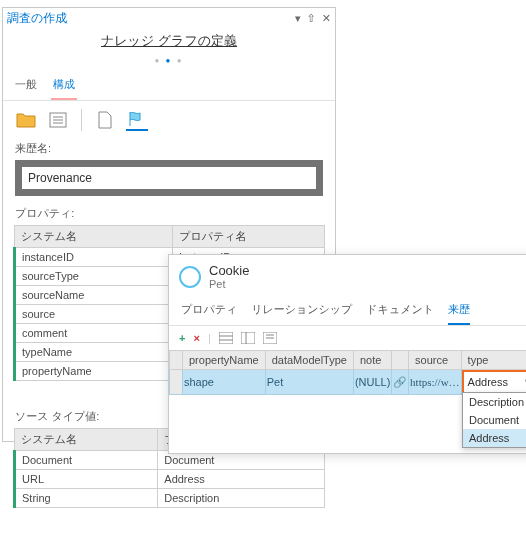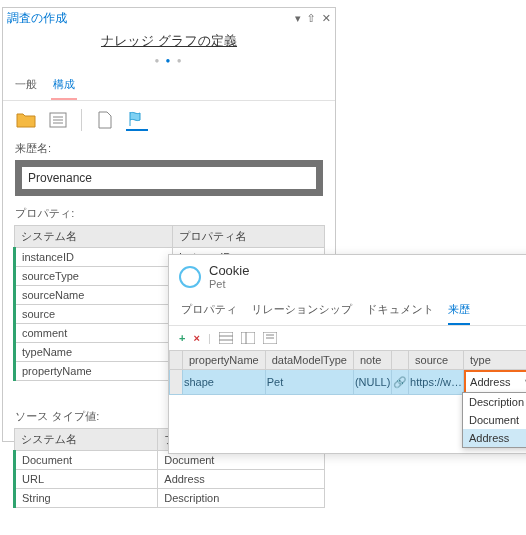--- a/index.html
+++ b/index.html
@@ -37,21 +37,21 @@
   .ptab { padding: 4px 0 6px; color:#0078d4; }
   .ptab.plain { color:#555;text-align:right; }
   .ptab.active { border-bottom:2px solid #0078d4; }
   .popup-tb { display:flex; gap:8px; align-items:center; padding:6px 10px; color:#666; }
   .plus { color:#2fa36f; font-weight:bold; }
   .x { color:#d13438; font-weight:bold; }
   .popup-grid { margin: 0 0 0 0; }
   .popup-grid table { border-collapse:collapse; width:100%; }
   .popup-grid th { background:#eaeaea; border:1px solid #cfcfcf; padding:3px 6px; font-size:11px; font-weight:normal; text-align:left;}
   .popup-grid td { background:#bfe3f5; border:1px solid #a8cfe4; padding:3px 1px; font-size:11px; color:#2b5b77; }
-  .link { color:#0078d4; }
+  .link { color:#0078d4;font-family:Liberation Serif, serif; }
   .type-cell { position:relative; padding:0 !important; }
   .type-select { border:2px solid #f26a1b; background:#fff; padding:2px 4px; display:flex; justify-content:space-between; align-items:center; color:#333; }
   .cursor { width:12px; height:16px; }
   .dropdown { position:absolute; right:2px; top:22px; width:86px; background:#fff; border:1px solid #9a9a9a; box-shadow:0 2px 6px rgba(0,0,0,0.2); z-index:5;}
   .dropdown div { padding:3px 6px; font-size:11px; color:#333; }
   .dropdown .sel { background:#cde8f6; }
   svg { display:block; }
 </style>
 </head>
 <body>

